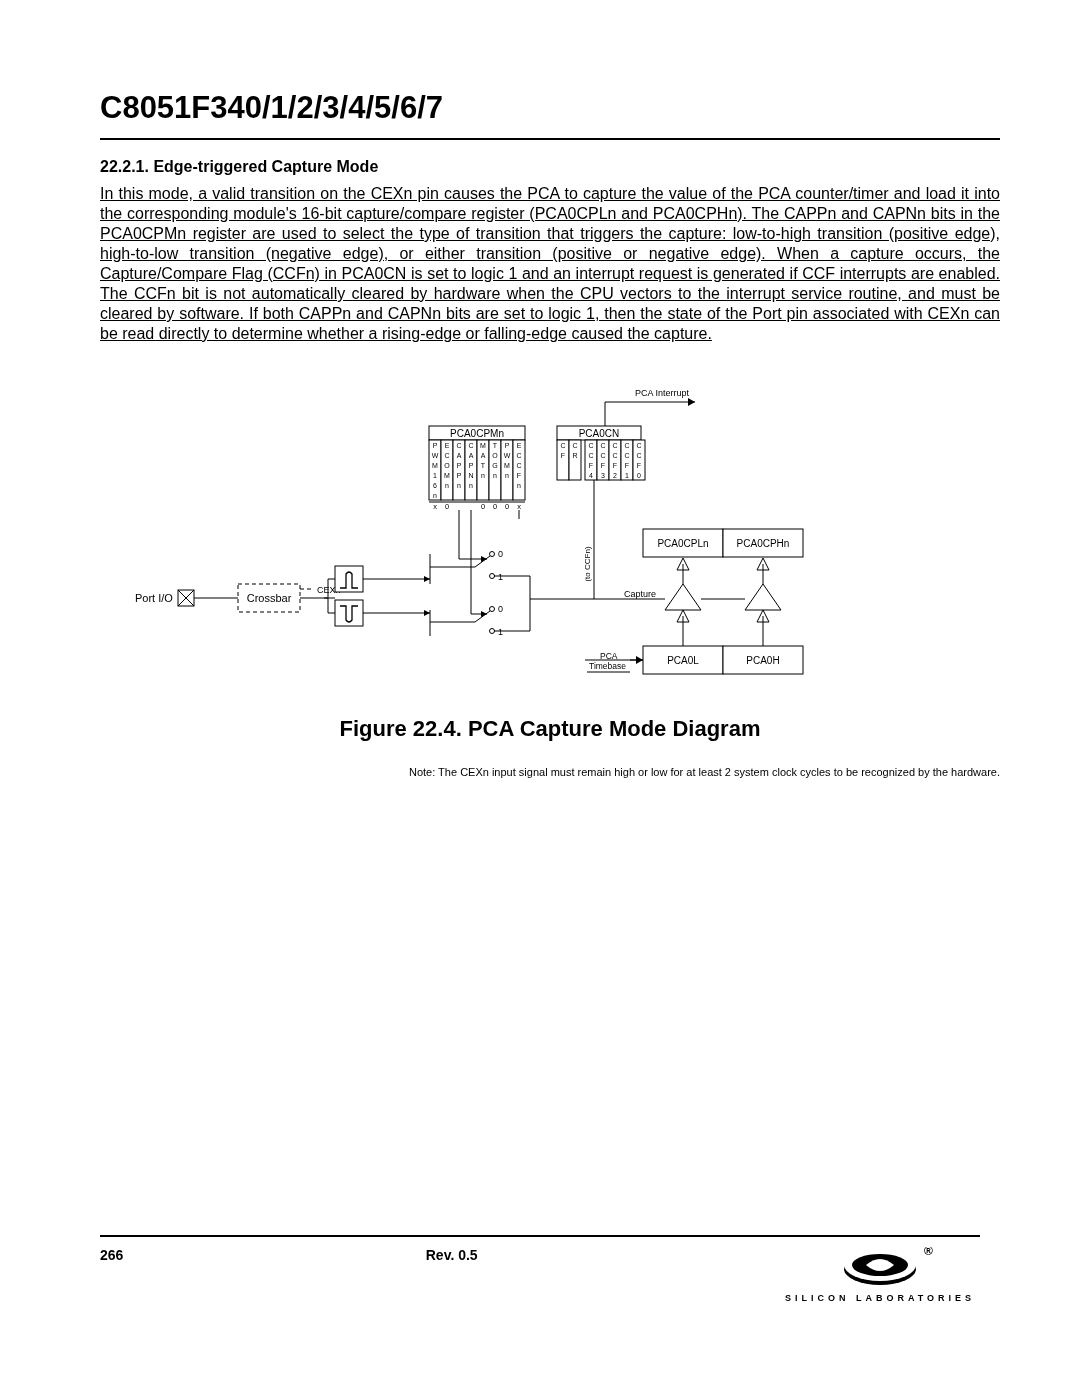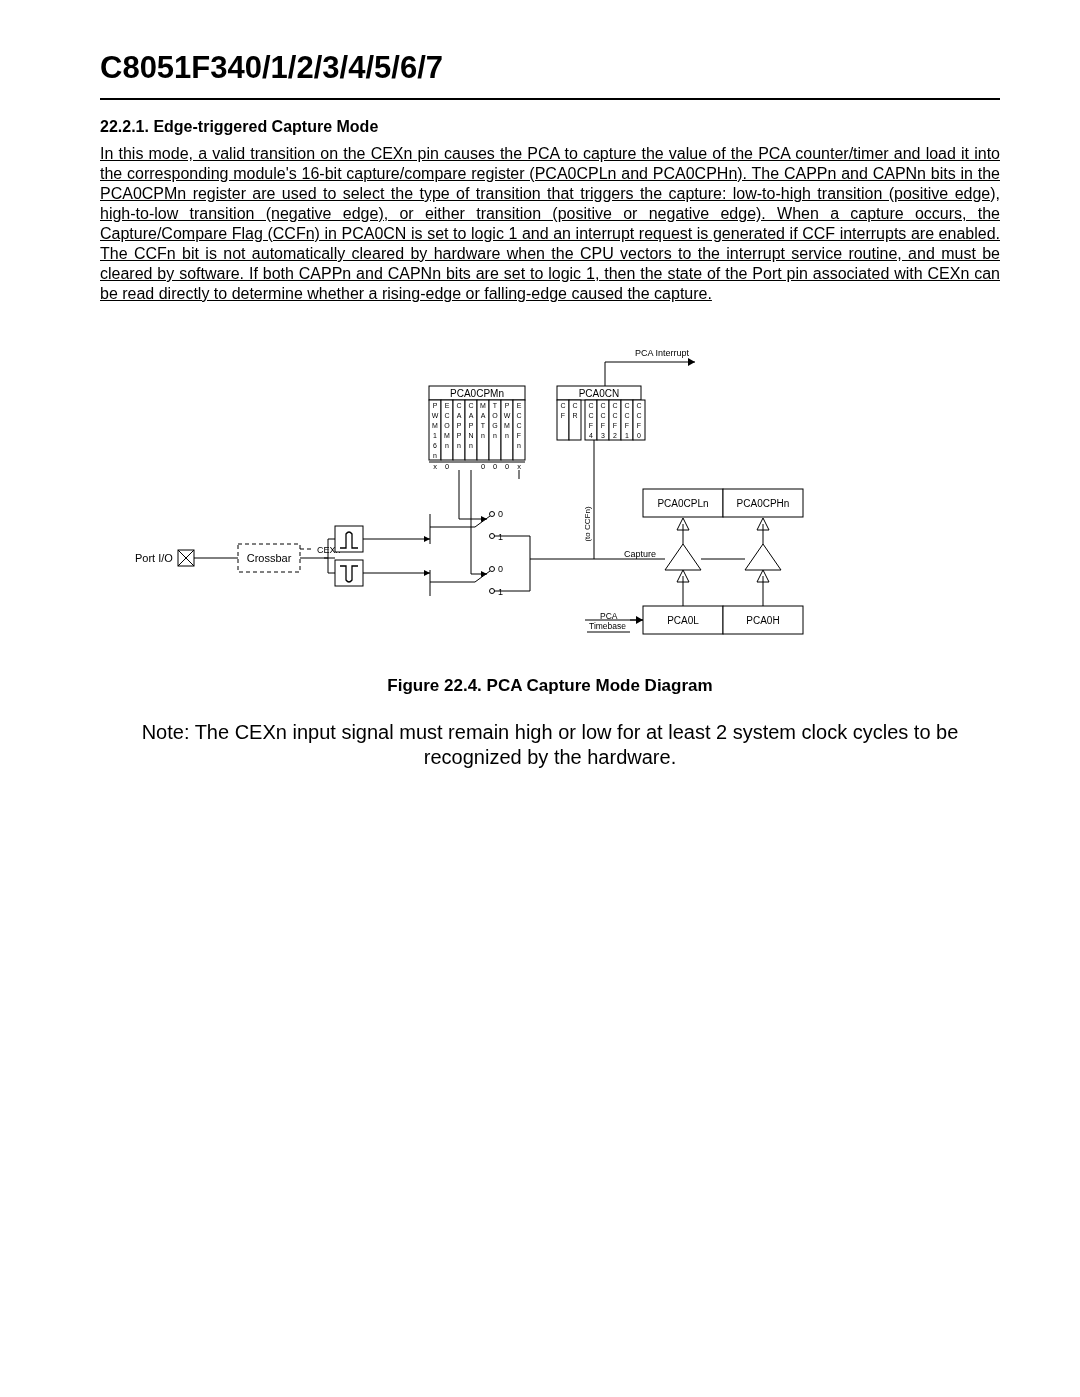--- a/index.html
+++ b/index.html
@@ -8,20 +8,21 @@
     background: #fff;
     font-family: Arial, Helvetica, sans-serif;
     color: #000;
     width: 1080px;
   }
   .page {
     padding: 50px 80px 30px 100px;
     position: relative;
     min-height: 1300px;
     box-sizing: border-box;
+    margin-top: 40px;
   }
   .header-title {
     font-size: 31px;
     font-weight: bold;
     margin-bottom: 12px;
   }
   .hr-top {
     border: none;
     border-top: 2px solid #000;
     margin: 0 0 18px 0;
@@ -36,29 +37,29 @@
     line-height: 1.25;
     text-align: justify;
     margin: 0 0 18px 0;
     text-decoration: underline;
   }
   .figure-wrap {
     margin: 40px 0 10px 0;
     text-align: left;
   }
   .figure-caption {
-    font-size: 17px;
+    font-size: 22px;
     font-weight: bold;
     text-align: center;
     margin: 18px 0 24px 0;
   }
   .note-text {
-    font-size: 20px;
+    font-size: 11px;
     line-height: 1.25;
-    text-align: center;
+    text-align: right;
     margin: 0;
   }
   .footer {
     position: absolute;
     bottom: 30px;
     left: 100px;
     right: 100px;
   }
   .hr-bottom {
     border: none;
@@ -311,13 +312,30 @@
       <line x1="530" y1="276" x2="543" y2="276" stroke="#000"></line>
 
       <line x1="485" y1="276" x2="530" y2="276" stroke="#000"></line>
     </svg>
   </div>
 
   <div class="figure-caption">Figure 22.4. PCA Capture Mode Diagram</div>
 
   <p class="note-text">Note: The CEXn input signal must remain high or low for at least 2 system clock cycles to be recognized by the hardware.</p>
 
+  <div class="footer">
+    <hr class="hr-bottom">
+    <div class="footer-row">
+      <div class="footer-page">266</div>
+      <div class="footer-rev">Rev. 0.5</div>
+      <div class="footer-logo">
+        <svg width="200" height="60" viewBox="0 0 200 60">
+          <ellipse cx="100" cy="22" rx="36" ry="16" fill="#000"></ellipse>
+          <ellipse cx="100" cy="18" rx="36" ry="16" fill="#fff"></ellipse>
+          <ellipse cx="100" cy="18" rx="28" ry="11" fill="#000"></ellipse>
+          <path d="M86 18 q14 -12 28 0 q-14 12 -28 0" fill="#fff"></path>
+          <text x="144" y="8" font-size="12">®</text>
+          <text x="100" y="54" font-size="9" letter-spacing="4" text-anchor="middle">SILICON LABORATORIES</text>
+        </svg>
+      </div>
+    </div>
+  </div>
 </div>
 
 </body></html>

